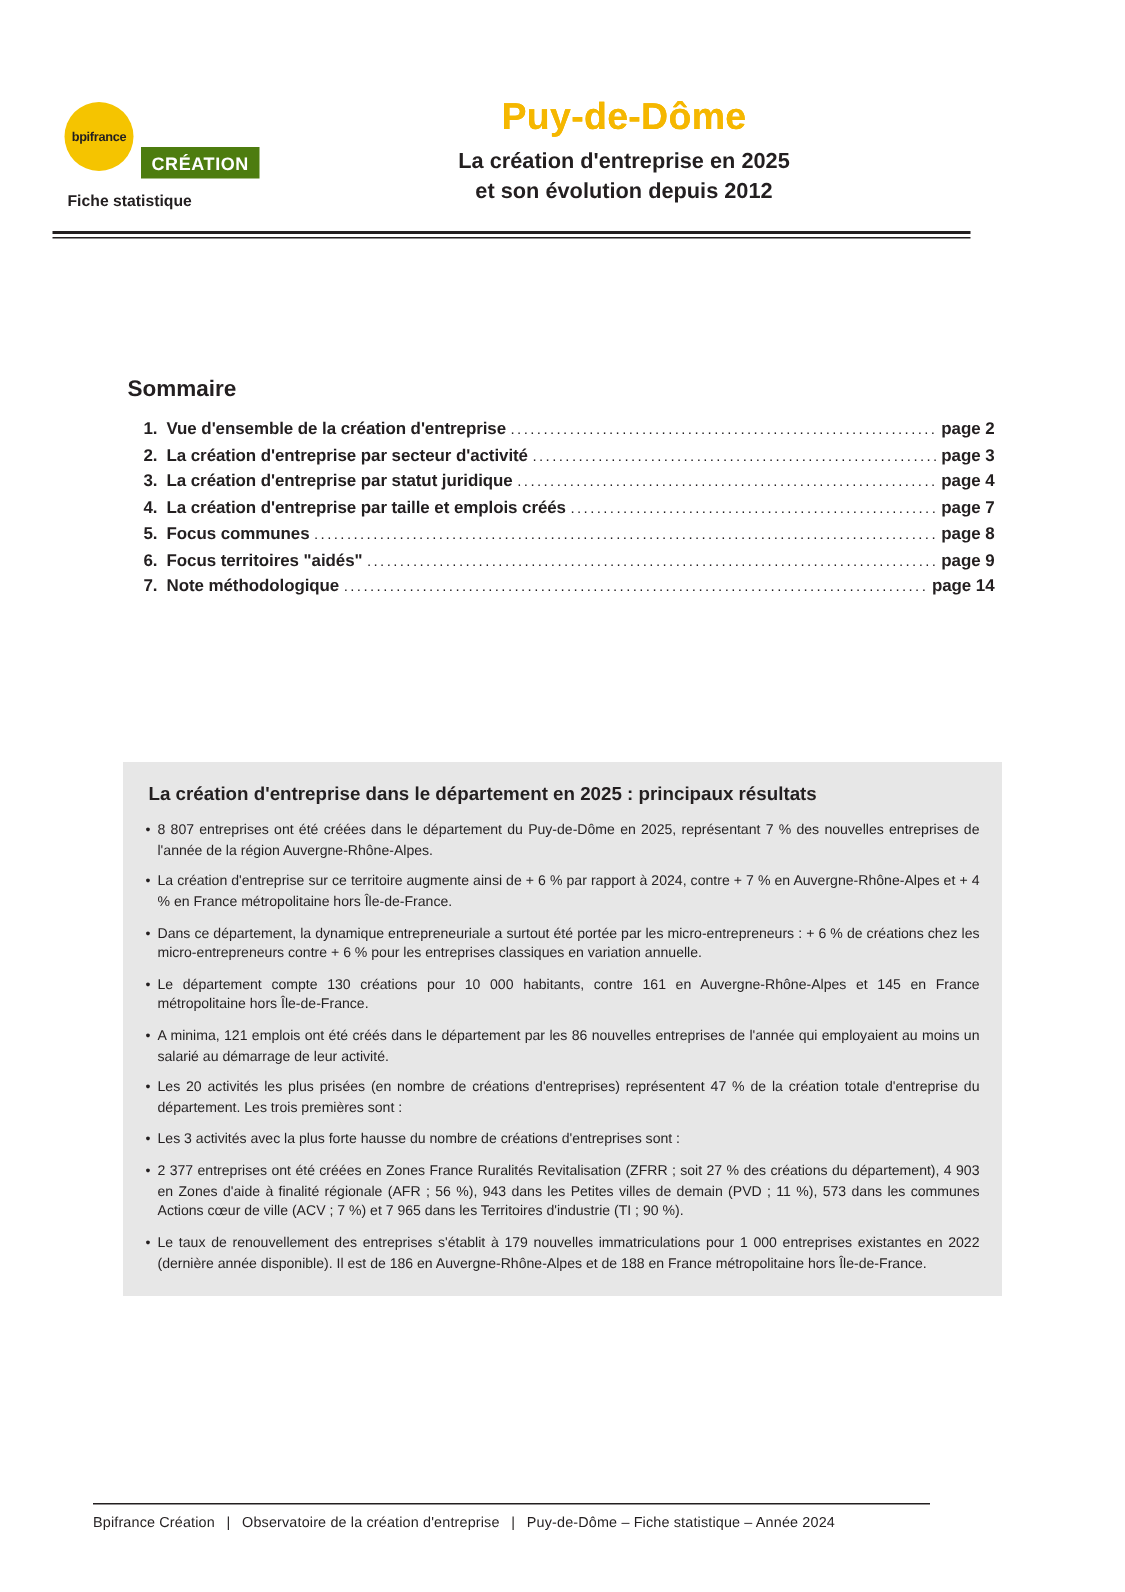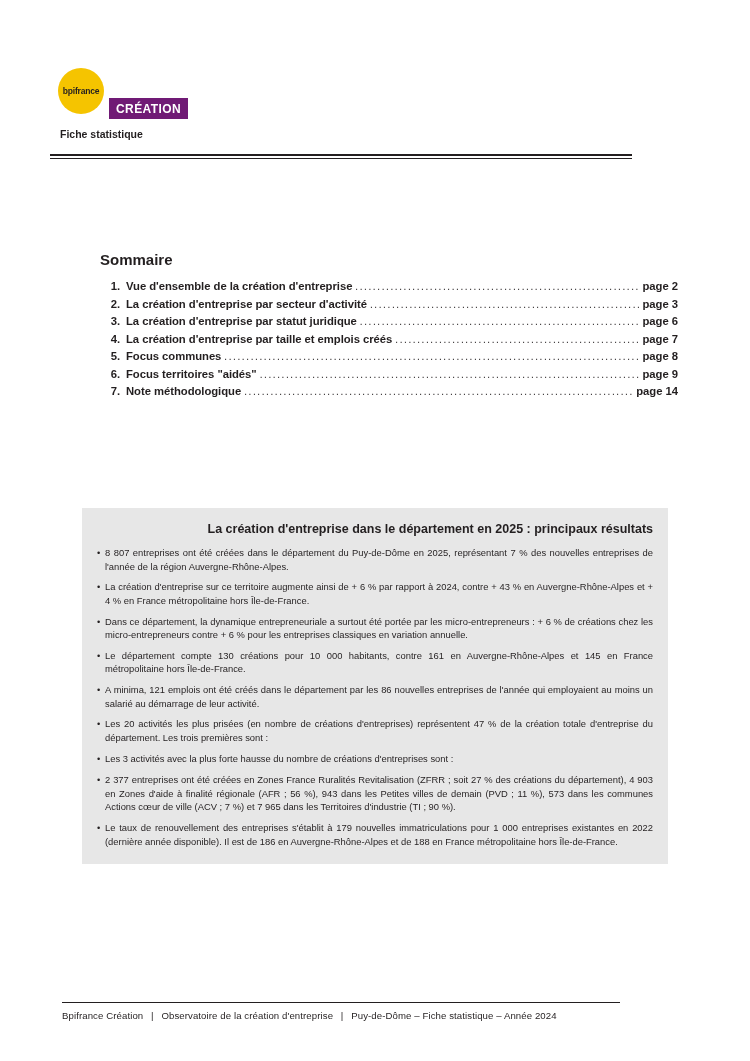--- a/index.html
+++ b/index.html
@@ -13,21 +13,21 @@
     font-family: "Liberation Sans", sans-serif;
     color: #231f20;
     position: relative;
     overflow: hidden;
   }
   .page {
     position: relative;
     width: 682px;
     height: 1061px;
     box-sizing: border-box;
-    padding: 0 50px;
+    padding: 0 35px;
   }
 
   
   .header {
     display: flex;
     align-items: flex-start;
     justify-content: space-between;
     padding-top: 62px;
   }
   .logo-block {
@@ -50,21 +50,21 @@
     justify-content: center;
     flex: 0 0 auto;
   }
   .logo-circle span {
     font-size: 8.5px;
     font-weight: bold;
     color: #231f20;
     letter-spacing: -0.2px;
   }
   .logo-box {
-    background: #701a75;
+    background: #4d7c0f;
     color: #ffffff;
     font-size: 12px;
     font-weight: bold;
     letter-spacing: 0.4px;
     padding: 5px 7px 4px 7px;
     line-height: 1;
     margin-top: 36px;
   }
   .logo-caption {
     margin-top: 9px;
@@ -165,21 +165,20 @@
     width: 586px;
     background: #e7e7e7;
     padding: 14px 15px 16px 15px;
     box-sizing: border-box;
   }
   .results-title {
     font-size: 12.5px;
     font-weight: bold;
     color: #231f20;
     margin: 0 0 10px 2px;
-    text-align: right;
   }
   .bullet {
     font-size: 9.4px;
     line-height: 1.45;
     color: #231f20;
     text-align: justify;
     margin: 0 0 7px 0;
     padding-left: 8px;
     position: relative;
   }
@@ -238,20 +237,25 @@
     <div class="logo-block">
       <div class="logo-row">
         <div class="logo-circle">
           <span>bpifrance</span>
         </div>
         <div class="logo-box">CRÉATION</div>
       </div>
       <div class="logo-caption">Fiche statistique</div>
     </div>
     <div class="title-block">
+      <h1 class="doc-title">Puy-de-Dôme</h1>
+      <div class="doc-subtitle">
+        <div>La création d'entreprise en 2025</div>
+        <div>et son évolution depuis 2012</div>
+      </div>
     </div>
   </div>
   <hr class="rule">
   <hr class="rule-thin">
 
   <div class="sommaire-wrap">
     <h2 class="sommaire-title">Sommaire</h2>
     <ul class="toc-list">
       <li class="toc-item">
         <span class="toc-num">1.</span>
@@ -262,21 +266,21 @@
       <li class="toc-item">
         <span class="toc-num">2.</span>
         <span class="toc-label">La création d'entreprise par secteur d'activité</span>
         <span class="toc-dots">.........................................................................................................................................................</span>
         <span class="toc-page">page 3</span>
       </li>
       <li class="toc-item">
         <span class="toc-num">3.</span>
         <span class="toc-label">La création d'entreprise par statut juridique</span>
         <span class="toc-dots">.........................................................................................................................................................</span>
-        <span class="toc-page">page 6</span>
+        <span class="toc-page">page 4</span>
       </li>
       <li class="toc-item">
         <span class="toc-num">4.</span>
         <span class="toc-label">La création d'entreprise par taille et emplois créés</span>
         <span class="toc-dots">.........................................................................................................................................................</span>
         <span class="toc-page">page 7</span>
       </li>
       <li class="toc-item">
         <span class="toc-num">5.</span>
         <span class="toc-label">Focus communes</span>
@@ -295,21 +299,21 @@
         <span class="toc-dots">.........................................................................................................................................................</span>
         <span class="toc-page">page 14</span>
       </li>
     </ul>
   </div>
 
   <div class="results">
     <div class="results-title">La création d'entreprise dans le département en 2025 : principaux résultats</div>
 
     <p class="bullet">8 807 entreprises ont été créées dans le département du Puy-de-Dôme en 2025, représentant 7 % des nouvelles entreprises de l'année de la région Auvergne-Rhône-Alpes.</p>
-    <p class="bullet">La création d'entreprise sur ce territoire augmente ainsi de + 6 % par rapport à 2024, contre + 43 % en Auvergne-Rhône-Alpes et + 4 % en France métropolitaine hors Île-de-France.</p>
+    <p class="bullet">La création d'entreprise sur ce territoire augmente ainsi de + 6 % par rapport à 2024, contre + 7 % en Auvergne-Rhône-Alpes et + 4 % en France métropolitaine hors Île-de-France.</p>
     <p class="bullet">Dans ce département, la dynamique entrepreneuriale a surtout été portée par les micro-entrepreneurs : + 6 % de créations chez les micro-entrepreneurs contre + 6 % pour les entreprises classiques en variation annuelle.</p>
     <p class="bullet">Le département compte 130 créations pour 10 000 habitants, contre 161 en Auvergne-Rhône-Alpes et 145 en France métropolitaine hors Île-de-France.</p>
     <p class="bullet">A minima, 121 emplois ont été créés dans le département par les 86 nouvelles entreprises de l'année qui employaient au moins un salarié au démarrage de leur activité.</p>
 
     <p class="bullet">Les 20 activités les plus prisées (en nombre de créations d'entreprises) représentent 47 % de la création totale d'entreprise du département. Les trois premières sont :</p>
 
     <p class="bullet" style="margin-top:7px;">Les 3 activités avec la plus forte hausse du nombre de créations d'entreprises sont :</p>
 
     <p class="bullet" style="margin-top:8px;">2 377 entreprises ont été créées en Zones France Ruralités Revitalisation (ZFRR ; soit 27 % des créations du département), 4 903 en Zones d'aide à finalité régionale (AFR ; 56 %), 943 dans les Petites villes de demain (PVD ; 11 %), 573 dans les communes Actions cœur de ville (ACV ; 7 %) et 7 965 dans les Territoires d'industrie (TI ; 90 %).</p>
     <p class="bullet" style="margin-bottom:0;">Le taux de renouvellement des entreprises s'établit à 179 nouvelles immatriculations pour 1 000 entreprises existantes en 2022 (dernière année disponible). Il est de 186 en Auvergne-Rhône-Alpes et de 188 en France métropolitaine hors Île-de-France.</p>

